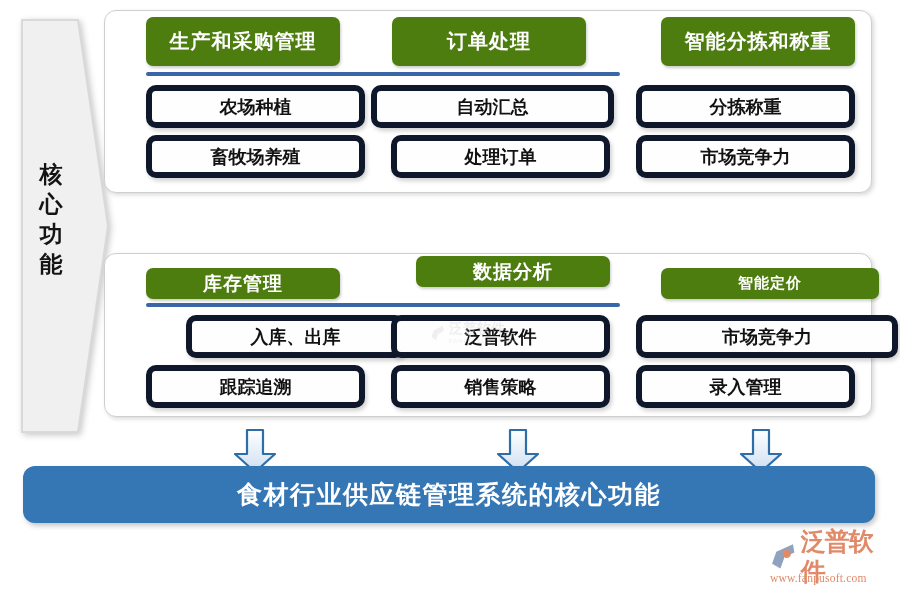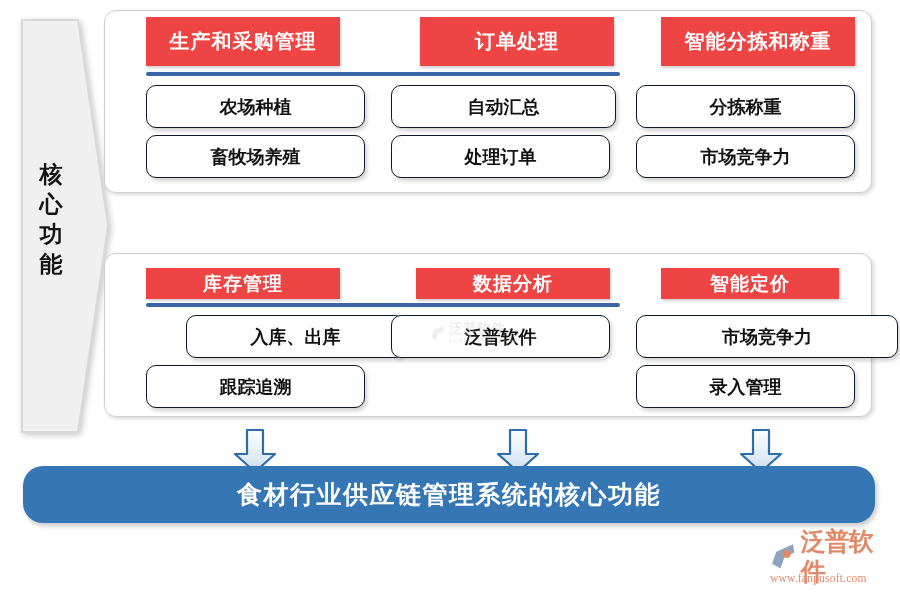--- a/index.html
+++ b/index.html
@@ -34,22 +34,22 @@
     border-radius:12px;
     box-shadow:2px 2px 4px rgba(0,0,0,.15);
     box-sizing:border-box;
   }
   #panel-1{left:104px;top:10px;width:768px;height:183px;}
   #panel-2{left:104px;top:253px;width:768px;height:164px;}
 
   
   .pill{
     position:absolute;
-    background:#ef4444;
-    border-radius:0;
+    background:#4d7c0f;
+    border-radius:7px;
     color:#ffffff;
     font-size:20px;
     font-weight:700;
     display:flex;align-items:center;justify-content:center;
     box-shadow:1px 2px 3px rgba(0,0,0,.20);
     letter-spacing:1px;
     box-sizing:border-box;
     white-space:nowrap;
   }
 
@@ -58,38 +58,38 @@
     position:absolute;
     height:4px;
     background:#3A66A8;
     border-radius:2px;
   }
 
   
   .item{
     position:absolute;
     background:#fefefe;
-    border:1px solid #0f172a;
+    border:6px solid #0f172a;
     border-radius:10px;
     box-shadow:2px 3px 4px rgba(0,0,0,.18);
     display:flex;align-items:center;justify-content:center;
     font-size:18px;color:#121212;font-weight:700;
     box-sizing:border-box;
     white-space:nowrap;
     z-index:2;
   }
 
   
   .arrow{position:absolute;width:46px;height:46px;}
   .arrow svg{display:block;width:100%;height:100%;}
 
   
   .banner{
     position:absolute;left:23px;top:466px;width:852px;height:57px;
-    background:#3576B4;border-radius:20px;
+    background:#3576B4;border-radius:12px;
     box-shadow:2px 3px 5px rgba(0,0,0,.22);
     display:flex;align-items:center;justify-content:center;
     color:#ffffff;font-size:25px;font-weight:700;letter-spacing:1.5px;
     box-sizing:border-box;
   }
 
   
   .logo{
     position:absolute;left:770px;top:540px;width:120px;height:52px;
   }
@@ -130,46 +130,47 @@
   <div class="chev-label">
     <span>核</span>
     <span>心</span>
     <span>功</span>
     <span>能</span>
   </div>
 
   <div class="panel" id="panel-1"></div>
 
   <div class="pill" style="left:146px;top:17px;width:194px;height:49px;">生产和采购管理</div>
-  <div class="pill" style="left:420px;top:17px;width:194px;height:49px;">订单处理</div>
+  <div class="pill" style="left:392px;top:17px;width:194px;height:49px;">订单处理</div>
   <div class="pill" style="left:661px;top:17px;width:194px;height:49px;">智能分拣和称重</div>
 
   <div class="divider" style="left:146px;top:72px;width:474px;"></div>
 
   <div class="item" style="left:146px;top:85px;width:219px;height:43px;">农场种植</div>
   <div class="item" style="left:146px;top:135px;width:219px;height:43px;">畜牧场养殖</div>
 
-  <div class="item" style="left:391px;top:85px;width:225px;height:43px;">自动汇总</div>
+  <div class="item" style="left:371px;top:85px;width:243px;height:43px;">自动汇总</div>
   <div class="item" style="left:636px;top:85px;width:219px;height:43px;">分拣称重</div>
 
   <div class="item" style="left:391px;top:135px;width:219px;height:43px;">处理订单</div>
   <div class="item" style="left:636px;top:135px;width:219px;height:43px;">市场竞争力</div>
 
   <div class="panel" id="panel-2"></div>
 
   <div class="pill" style="left:146px;top:268px;width:194px;height:31px;font-size:19px;">库存管理</div>
-  <div class="pill" style="left:416px;top:268px;width:194px;height:31px;font-size:19px;font-family:Liberation Mono, monospace;">数据分析</div>
-  <div class="pill" style="left:661px;top:268px;width:178px;height:31px;font-size:19px;">智能定价</div>
+  <div class="pill" style="left:416px;top:256px;width:194px;height:31px;font-size:19px;font-family:Liberation Mono, monospace;">数据分析</div>
+  <div class="pill" style="left:661px;top:268px;width:218px;height:31px;font-size:15px;">智能定价</div>
 
   <div class="divider" style="left:146px;top:303px;width:474px;"></div>
 
   <div class="item" style="left:146px;top:315px;width:219px;height:43px;margin-left:40px;">入库、出库</div>
   <div class="item" style="left:146px;top:365px;width:219px;height:43px;">跟踪追溯</div>
 
   <div class="item" style="left:391px;top:315px;width:219px;height:43px;">泛普软件</div>
+  <div class="item" style="left:391px;top:365px;width:219px;height:43px;">销售策略</div>
 
   <div class="item" style="left:636px;top:315px;width:262px;height:43px;">市场竞争力</div>
   <div class="item" style="left:636px;top:365px;width:219px;height:43px;">录入管理</div>
 
   <div class="wm">
     <div class="wm-row">
       <svg class="wm-mark" viewBox="0 0 40 40" aria-hidden="true">
         <path d="M30 4 L10 14 L3 30 L14 38 L20 22 L33 16 Z" fill="#cfcfcf"></path>
         <circle cx="22" cy="18" r="5" fill="#e3cdbc"></circle>
       </svg>

